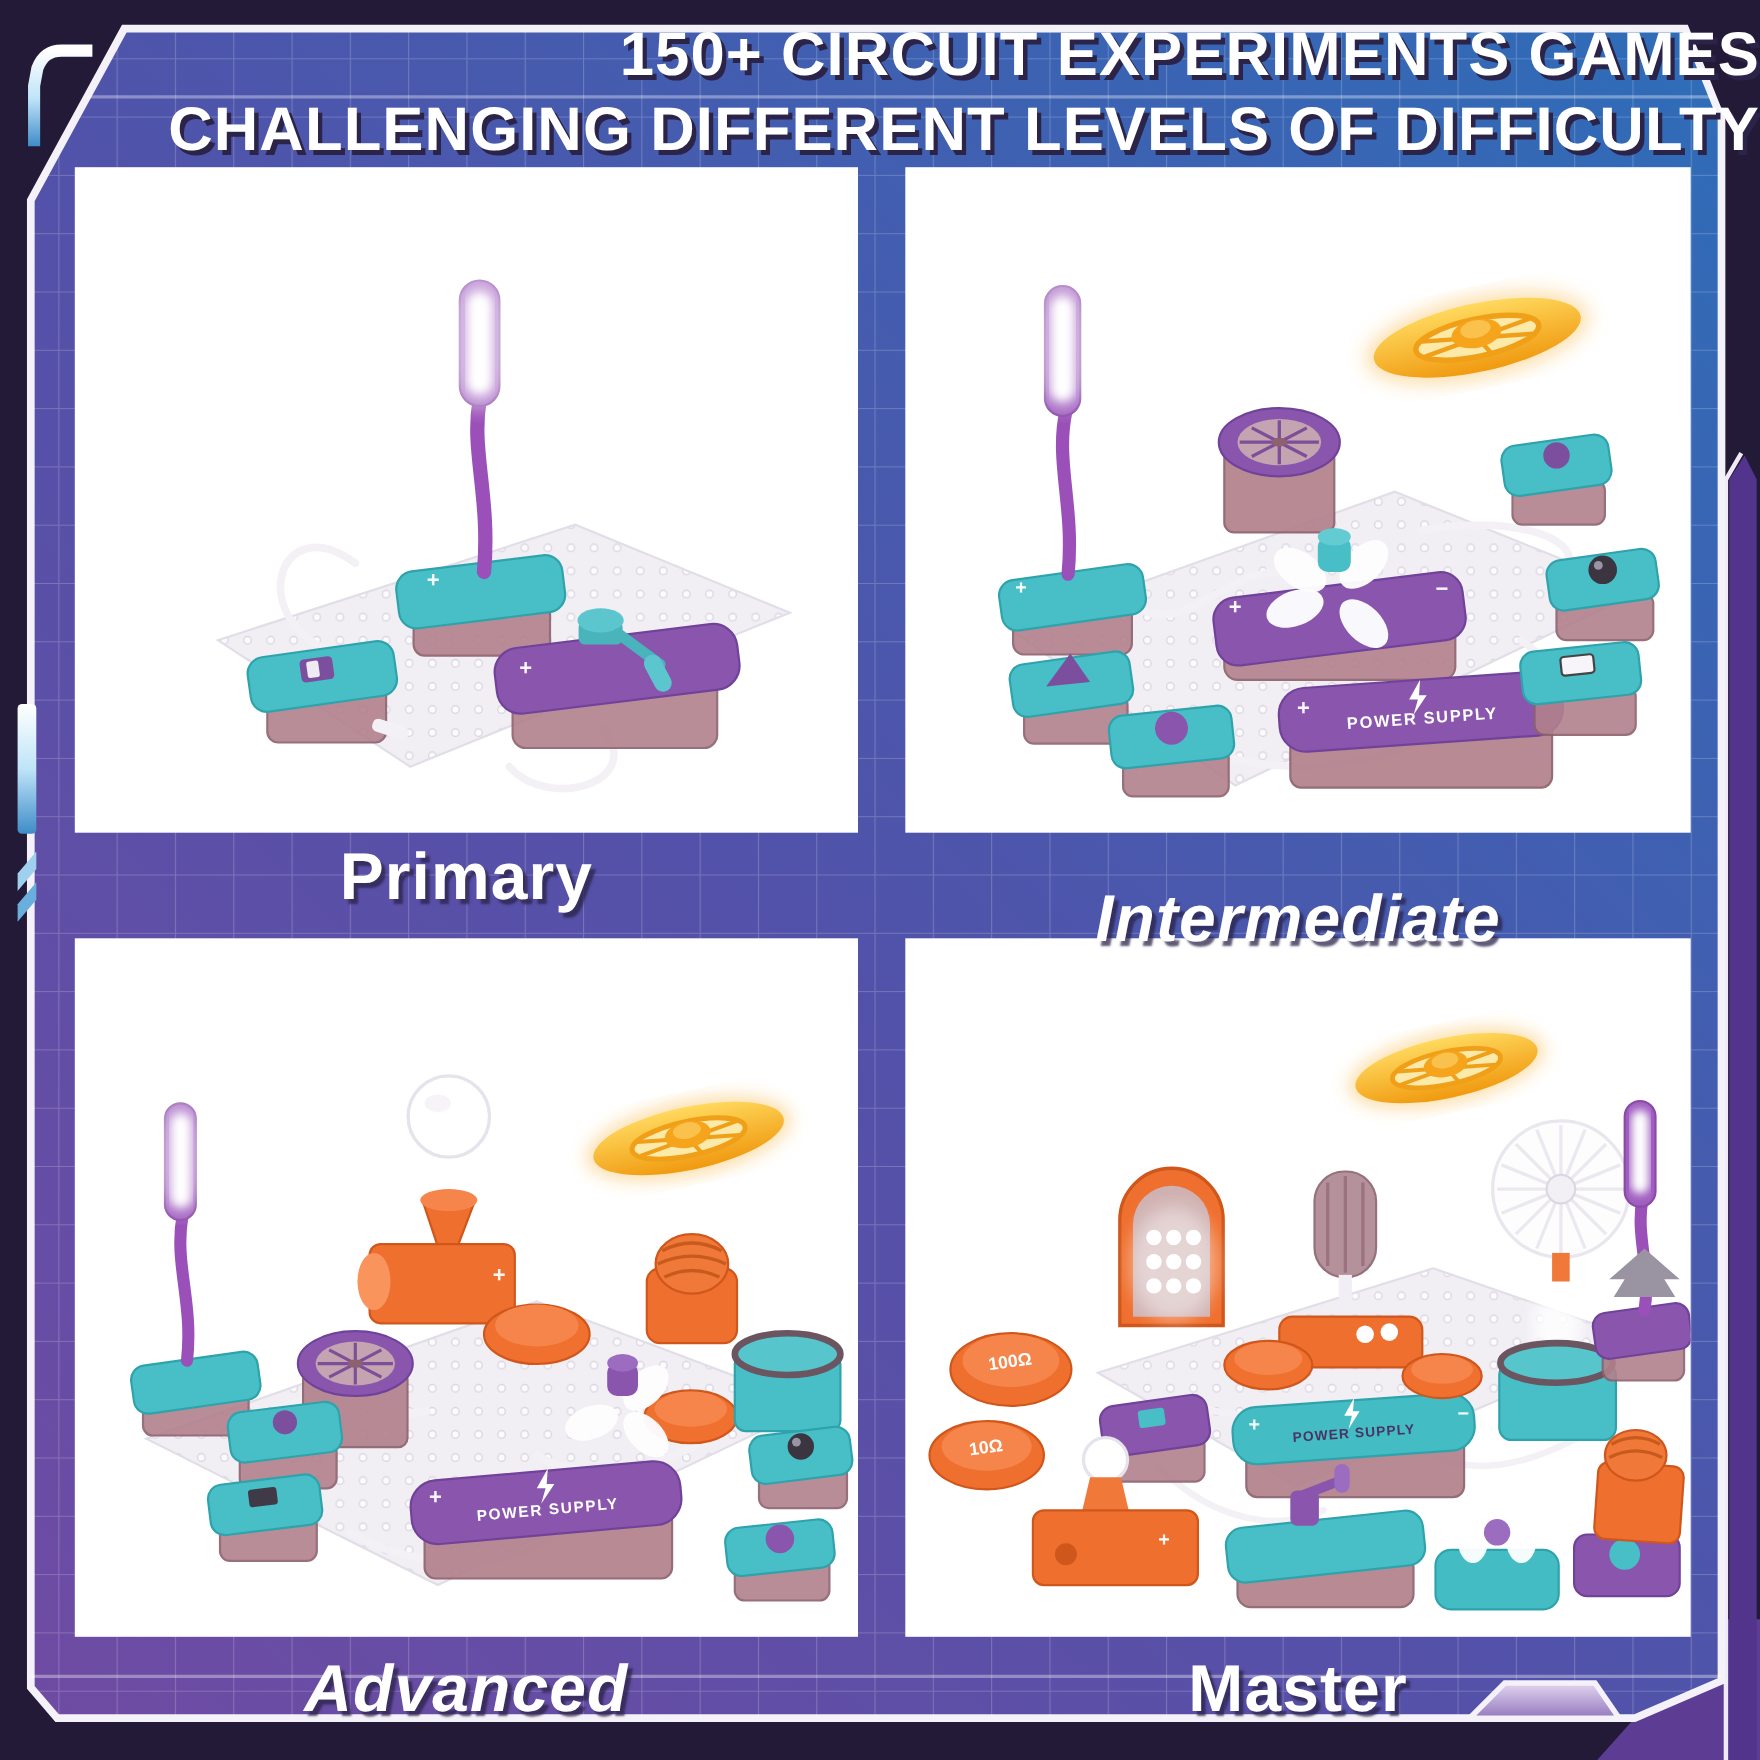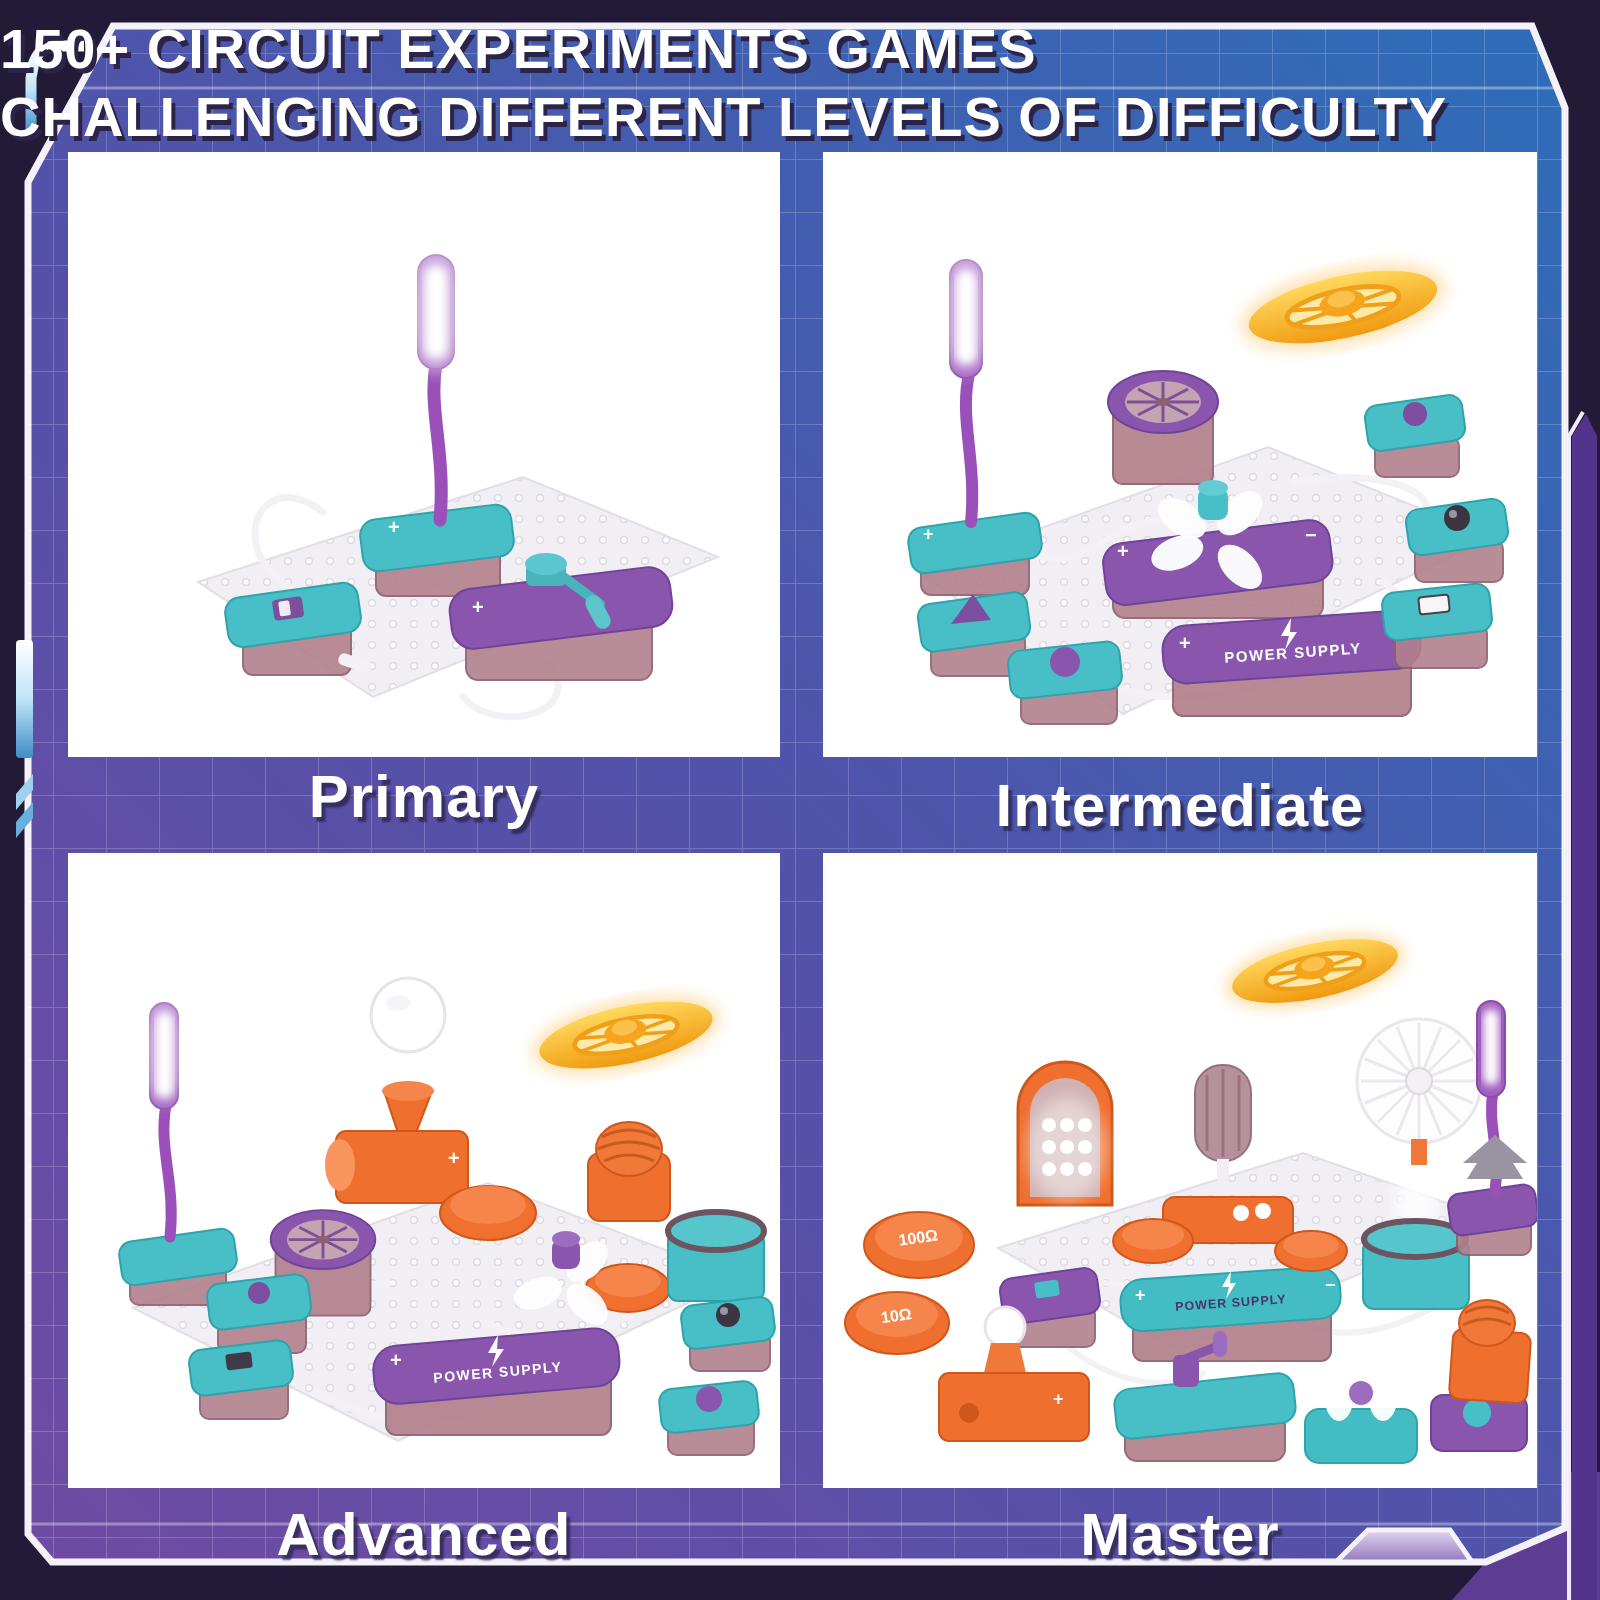--- a/index.html
+++ b/index.html
@@ -5,31 +5,31 @@
   html,body{margin:0;padding:0;background:#221a36;}
   #stage{position:relative;width:1600px;height:1600px;overflow:hidden;
          font-family:"Liberation Sans","DejaVu Sans",sans-serif;}
   #frame-svg{position:absolute;left:0;top:0;z-index:0;}
   .photo-panel{position:absolute;background:#ffffff;z-index:2;overflow:hidden;}
   #panel-primary     {left:68px; top:152px; width:712px; height:605px;}
   #panel-intermediate{left:823px;top:152px; width:714px; height:605px;}
   #panel-advanced    {left:68px; top:853px; width:712px; height:635px;}
   #panel-master      {left:823px;top:853px; width:714px; height:635px;}
   .photo-panel svg{display:block;width:100%;height:100%;}
-  .title{position:absolute;left:0;width:1600px;text-align:left;z-index:3;
+  .title{position:absolute;left:0;width:1600px;text-align:right;z-index:3;
          color:#ffffff;font-weight:bold;font-size:56px;letter-spacing:1px;
          text-shadow:4px 5px 0 #2b2348;white-space:nowrap;}
   #title-line1{top:16px;}
   #title-line2{top:84px;}
   .level-label{position:absolute;z-index:3;display:flex;align-items:center;justify-content:center;
          color:#ffffff;font-weight:bold;font-size:60px;letter-spacing:1px;
          text-shadow:4px 5px 2px rgba(43,35,72,.75);}
   #label-primary     {left:68px; top:757px; width:712px;height:78px;}
-  #label-intermediate{left:823px;top:757px; width:714px;height:96px;}
-  #label-advanced    {left:68px; top:1490px;width:712px;height:88px;}
+  #label-intermediate{left:823px;top:786px; width:714px;height:96px;font-style:italic;}
+  #label-advanced    {left:68px; top:1490px;width:712px;height:88px;font-style:italic;}
   #label-master      {left:823px;top:1490px;width:714px;height:88px;text-align:center;}
   svg text{font-family:"Liberation Sans","DejaVu Sans",sans-serif;}
 </style>
 </head>
 <body>
 
 <div id="stage">
 
 <svg id="frame-svg" width="1600" height="1600" viewBox="0 0 1600 1600">
   <defs>

